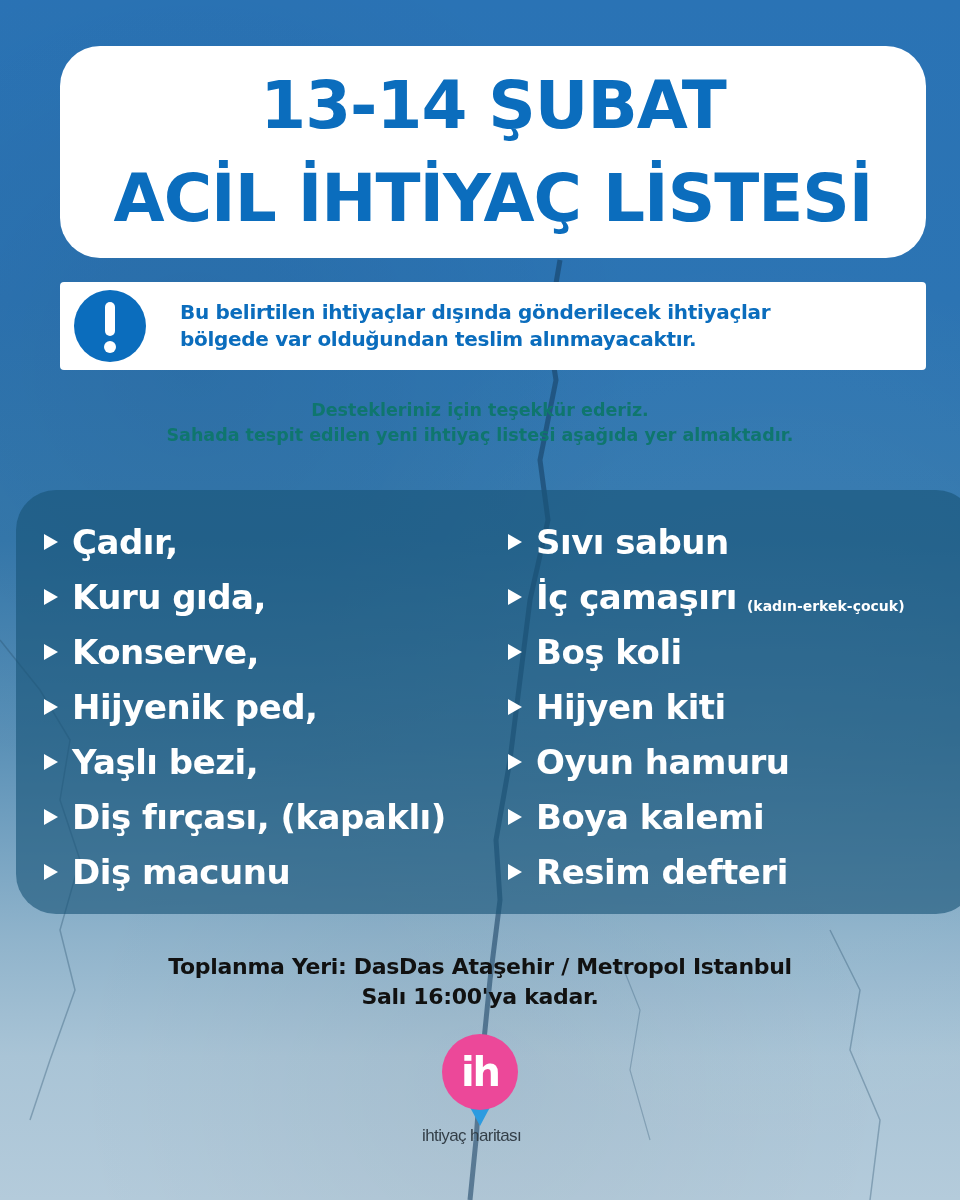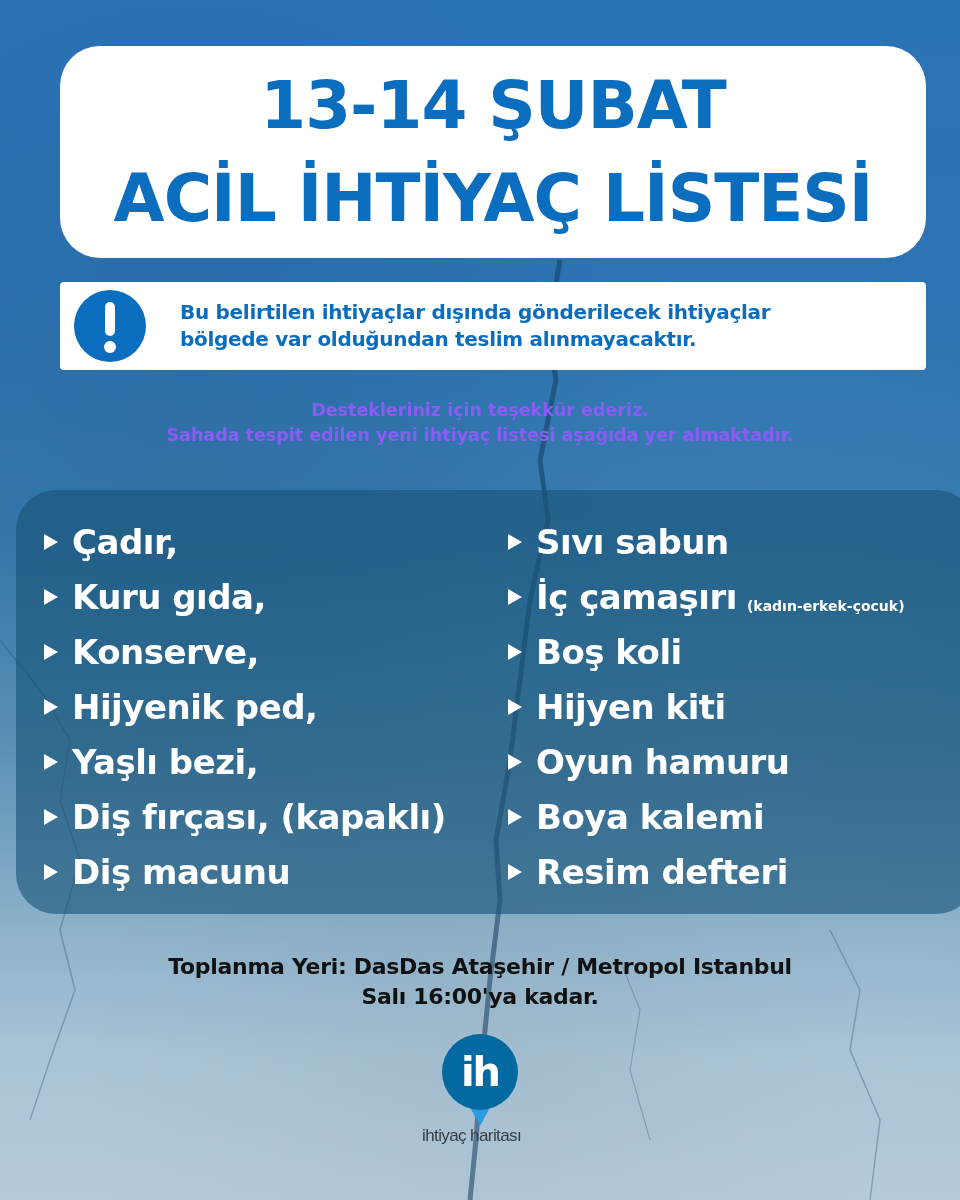--- a/index.html
+++ b/index.html
@@ -48,21 +48,21 @@
     position: absolute; left: 30px; top: 51px; width: 12px; height: 12px;
     background: #fff; border-radius: 50%;
   }
   .notice-text {
     color: #0b6dbd; font-weight: bold; font-size: 20px; line-height: 27px;
     font-family: "DejaVu Sans", sans-serif; letter-spacing: -0.3px;
   }
 
   .thanks {
     position: absolute; left: 0; top: 398px; width: 960px; text-align: center;
-    color: #8b5cf6; font-weight: bold; font-size: 17.5px; line-height: 25px;
+    color: #0f766e; font-weight: bold; font-size: 17.5px; line-height: 25px;
     font-family: "DejaVu Sans", sans-serif;
   }
 
   .list-panel {
     position: absolute; left: 16px; top: 490px; width: 960px; height: 424px;
     background: rgba(24, 84, 120, 0.62); border-radius: 40px;
   }
   .col { position: absolute; top: 514px; }
   .col.left { left: 44px; }
   .col.right { left: 508px; }
@@ -79,21 +79,21 @@
 
   .meeting {
     position: absolute; left: 0; top: 952px; width: 960px; text-align: center;
     color: #111111; font-weight: bold; font-size: 22px; line-height: 30px;
     font-family: "DejaVu Sans", sans-serif; letter-spacing: -0.3px;
   }
 
   .logo { position: absolute; left: 426px; top: 1030px; width: 110px; height: 130px; }
   .logo .pin {
     position: absolute; left: 16px; top: 4px; width: 76px; height: 76px;
-    background: #0369a1; border-radius: 50%;
+    background: #ec4899; border-radius: 50%;
     display: flex; align-items: center; justify-content: center;
     color: #ffffff; font-weight: bold; font-size: 40px; font-family: "DejaVu Sans", sans-serif;
     letter-spacing: -2px;
   }
   .logo .tip {
     position: absolute; left: 38px; top: 66px; width: 0; height: 0;
     border-left: 16px solid transparent; border-right: 16px solid transparent;
     border-top: 30px solid #2c9be0;
   }
   .logo .brand {

